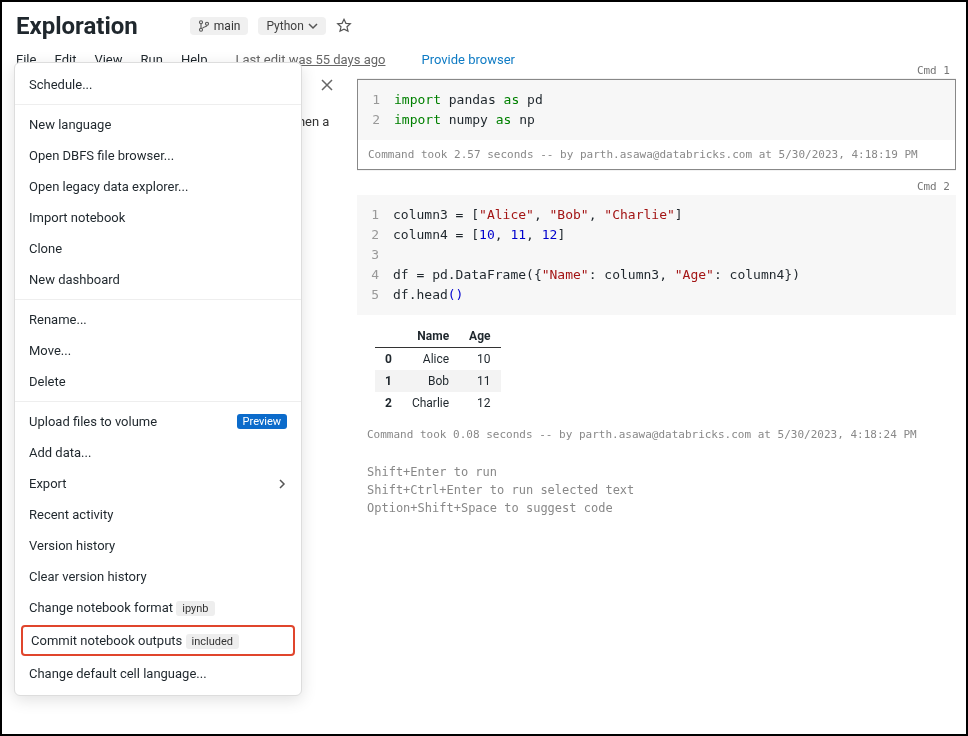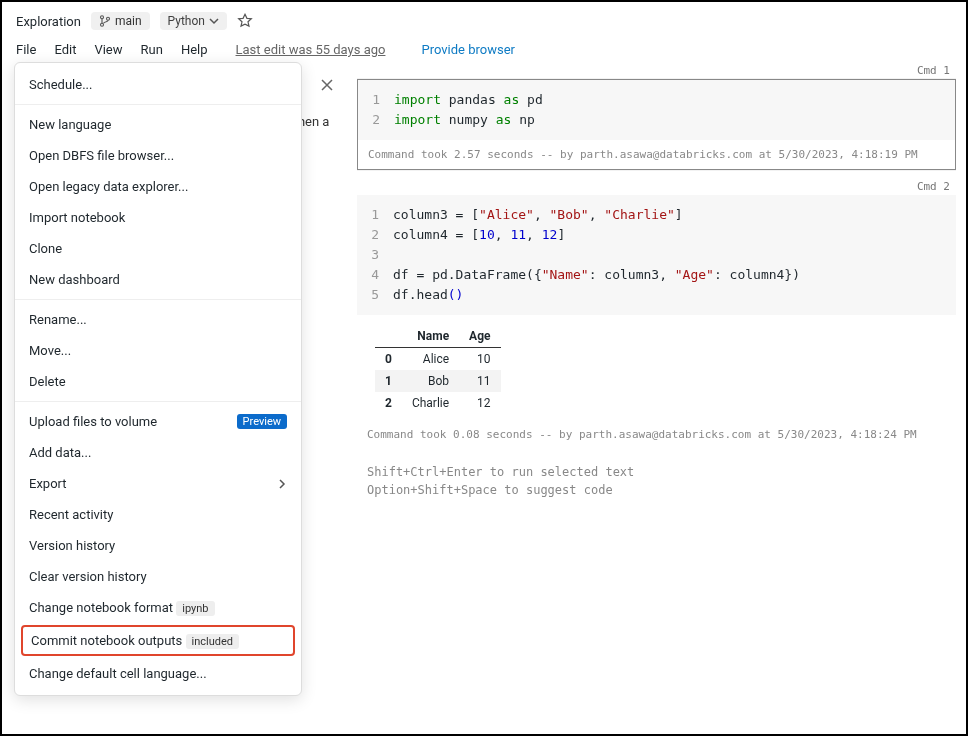--- a/index.html
+++ b/index.html
@@ -1,21 +1,21 @@
 <!DOCTYPE html>
 <html><head>
   <meta charset="utf-8">
   <style>
     * { box-sizing: border-box; margin: 0; padding: 0; }
     body { font-family: -apple-system, BlinkMacSystemFont, "Segoe UI", Roboto, sans-serif; font-size: 13px; color: #1f272d; width: 968px; height: 736px; border: 2px solid #000; overflow: hidden; position: relative; background: #fff; }
     
     .header { padding: 10px 14px 0 14px; }
     .title-row { display: flex; align-items: center; gap: 10px; margin-bottom: 6px; }
-    .title { font-size: 13px; font-weight: 400; }
-    .branch-pill { display: flex; align-items: center; gap: 4px; background: #f0f0f0; border-radius: 4px; padding: 2px 8px; font-size: 12px; color: #333; cursor: pointer; }
+    .title { font-size: 24px; font-weight: 700; }
+    .branch-pill { display: flex; align-items: center; gap: 4px; background: #f0f0f0; border-radius: 4px; padding: 2px 8px; font-size: 12px; color: #333; cursor: pointer; margin-left: 42px; }
     .lang-pill { display: flex; align-items: center; gap: 4px; background: #f0f0f0; border-radius: 4px; padding: 2px 8px; font-size: 12px; color: #404040; cursor: pointer; }
     .star-icon { cursor: pointer; color: #666; }
     
     .menubar { display: flex; align-items: center; gap: 18px; padding: 6px 0; }
     .menubar-item { cursor: pointer; font-size: 13px; }
     .last-edit { color: #666; text-decoration: underline; margin-left: 10px; cursor: pointer; }
     .feedback { color: #0e7bc4; margin-left: 18px; cursor: pointer; }
     
     .dropdown { position: absolute; top: 60px; left: 12px; width: 288px; background: #fff; border: 1px solid #ddd; border-radius: 6px; box-shadow: 0 4px 16px rgba(0,0,0,0.12); padding: 6px 0; z-index: 100; }
     .dropdown-item { padding: 8px 14px; cursor: pointer; display: flex; align-items: center; justify-content: space-between; font-size: 13px; }
@@ -227,16 +227,17 @@
             <td class="idx">2</td>
             <td>Charlie</td>
             <td>12</td>
           </tr>
       </tbody>
     </table>
     <div class="cmd-status">Command took 0.08 seconds -- by parth.asawa@databricks.com at 5/30/2023, 4:18:24 PM</div>
   </div>
 
   <div class="hints">
+    <div>Shift+Enter to run</div>
     <div>Shift+Ctrl+Enter to run selected text</div>
     <div>Option+Shift+Space to suggest code</div>
   </div>
 </div>
 
 </body></html>

